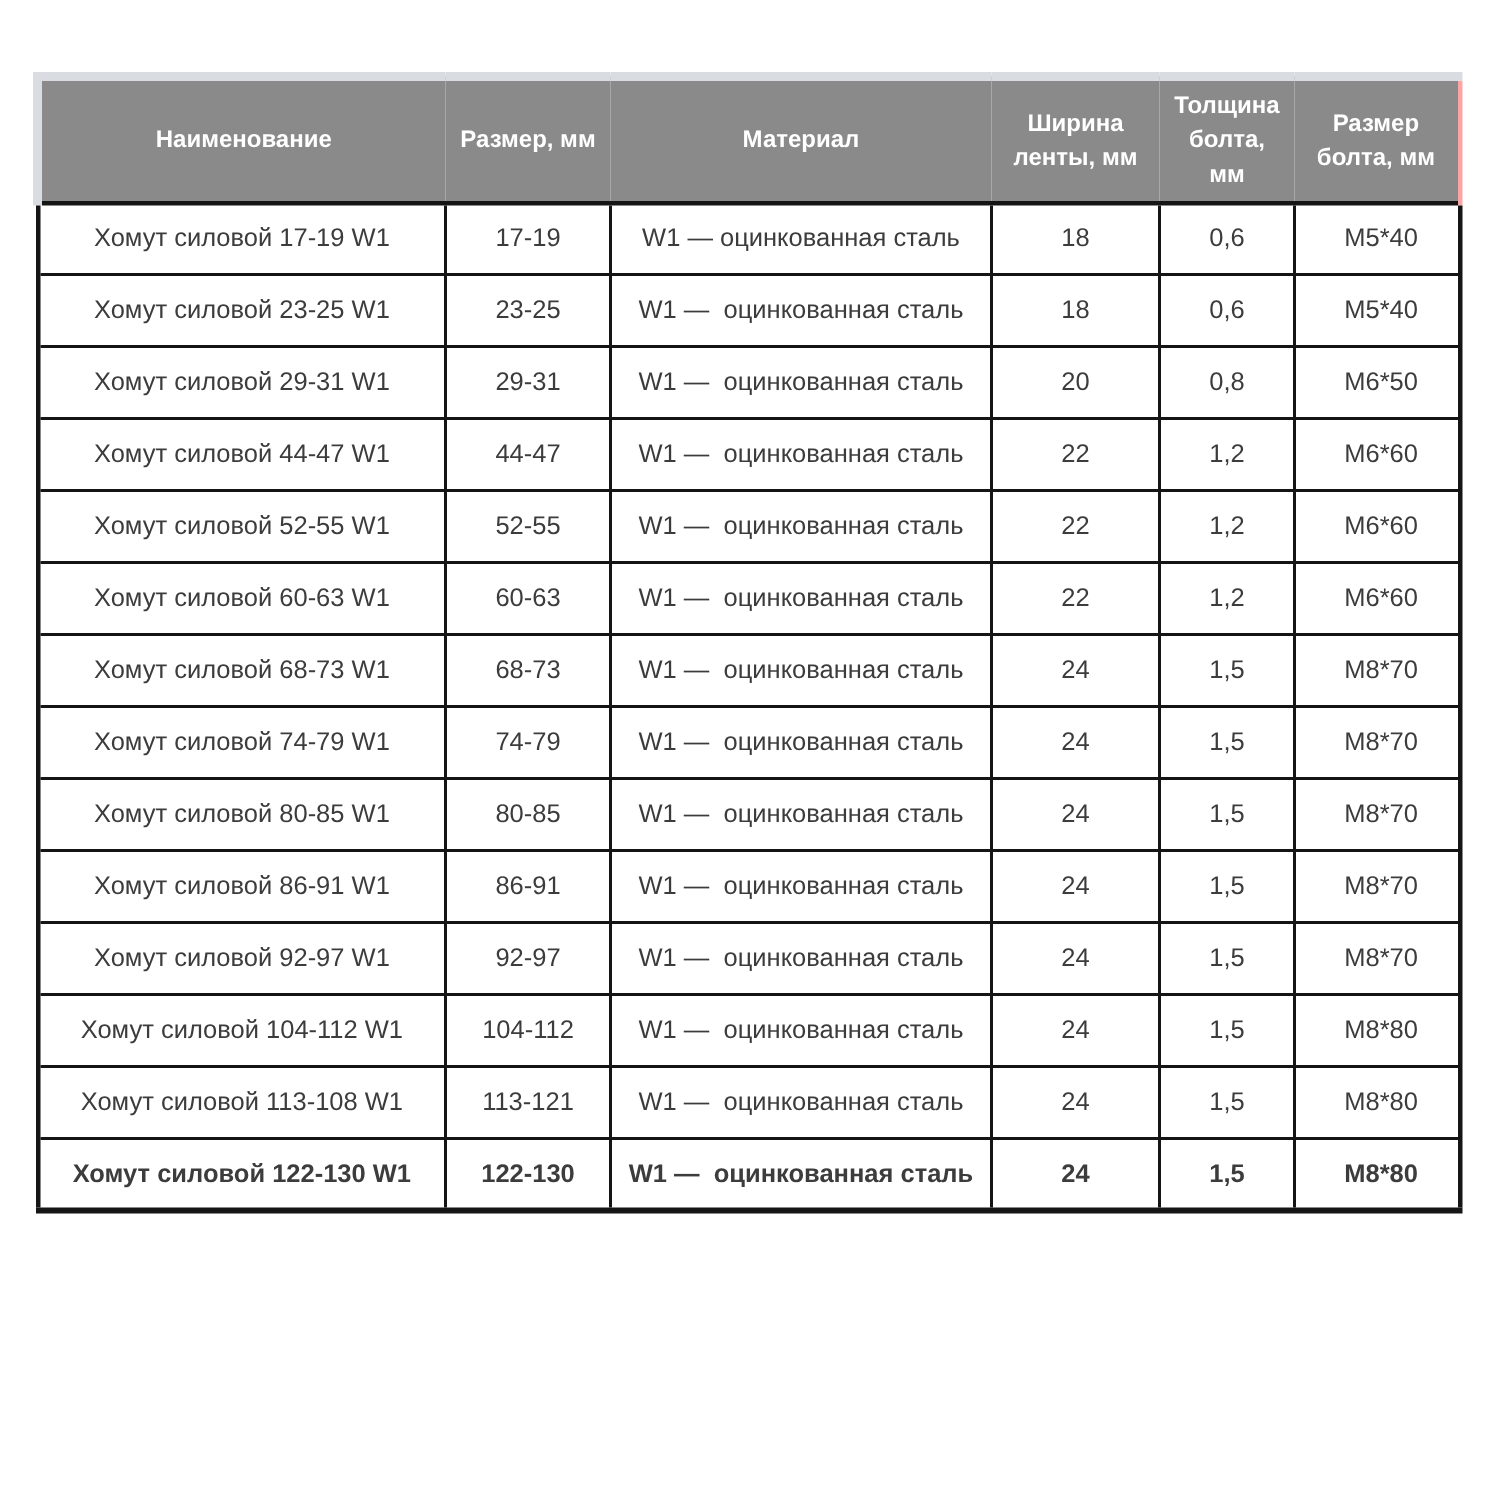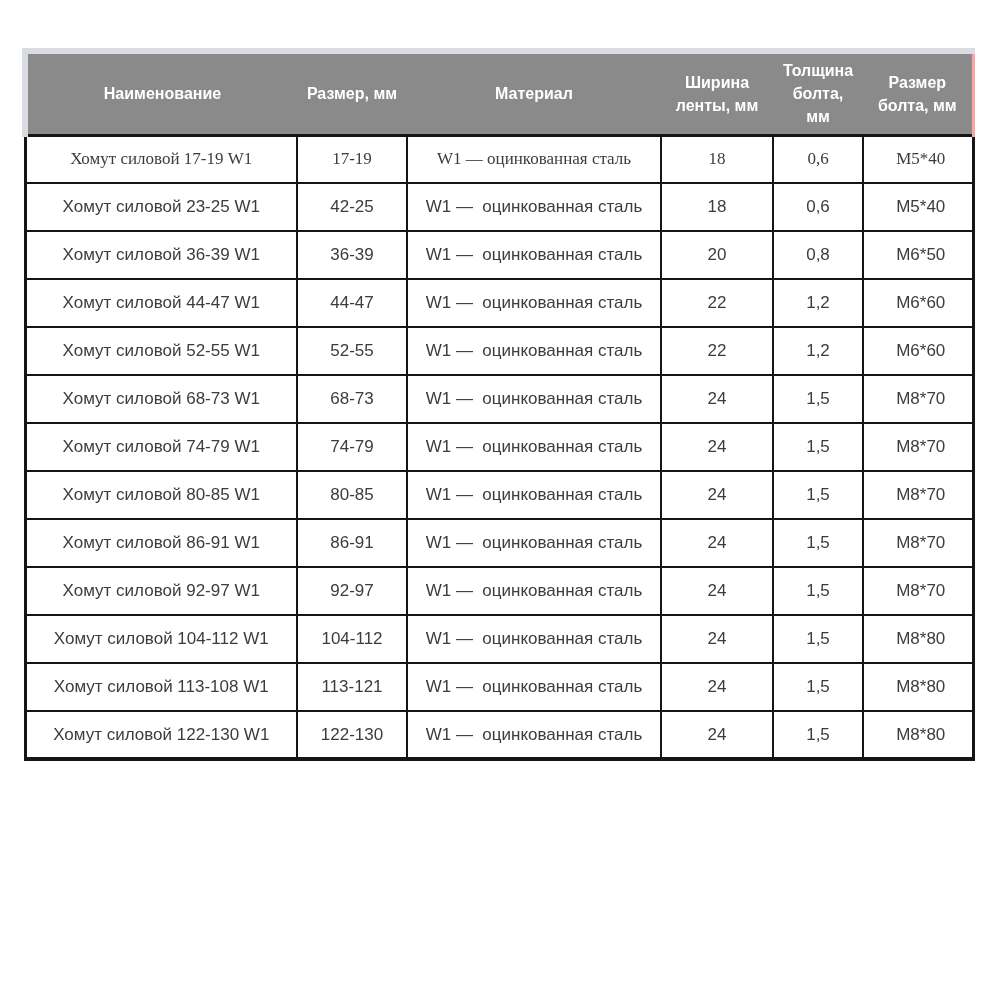--- a/index.html
+++ b/index.html
@@ -57,22 +57,22 @@
   tbody td {
     background: var(--body-bg);
     color: var(--body-text);
     font-size: 17px;
     height: 48px;
     text-align: center;
     vertical-align: middle;
     padding: 0 8px;
     border: 2px solid var(--grid-border);
   }
-  tbody tr:first-child td { border-top: 3px solid var(--grid-border); font-family: Liberation Serif, serif; }
-  tbody tr:last-child td  { border-bottom: 4px solid var(--grid-border); }
+  tbody tr:first-child td { border-top: 3px solid var(--grid-border); }
+  tbody tr:last-child td  { border-bottom: 4px solid var(--grid-border); font-weight: bold; }
   tbody td:first-child    { border-left: 3px solid var(--grid-border); }
   tbody td:last-child     { border-right: 3px solid var(--grid-border); padding-left: 14px; }
 
   tbody td.c-material { white-space: pre-wrap; }
 </style>
 </head>
 <body>
 
 <div class="page">
   <div class="table-area">
@@ -99,45 +99,53 @@
           <tr>
     <td class="c-name">Хомут силовой 17-19 W1</td>
     <td class="c-size">17-19</td>
     <td class="c-material">W1 — оцинкованная сталь</td>
     <td class="c-width">18</td>
     <td class="c-thickness">0,6</td>
     <td class="c-bolt">M5*40</td>
   </tr>
           <tr>
     <td class="c-name">Хомут силовой 23-25 W1</td>
-    <td class="c-size">42-25</td>
+    <td class="c-size">23-25</td>
     <td class="c-material">W1 —  оцинкованная сталь</td>
     <td class="c-width">18</td>
     <td class="c-thickness">0,6</td>
     <td class="c-bolt">M5*40</td>
   </tr>
           <tr>
-    <td class="c-name">Хомут силовой 36-39 W1</td>
-    <td class="c-size">36-39</td>
+    <td class="c-name">Хомут силовой 29-31 W1</td>
+    <td class="c-size">29-31</td>
     <td class="c-material">W1 —  оцинкованная сталь</td>
     <td class="c-width">20</td>
     <td class="c-thickness">0,8</td>
     <td class="c-bolt">M6*50</td>
   </tr>
           <tr>
     <td class="c-name">Хомут силовой 44-47 W1</td>
     <td class="c-size">44-47</td>
     <td class="c-material">W1 —  оцинкованная сталь</td>
     <td class="c-width">22</td>
     <td class="c-thickness">1,2</td>
     <td class="c-bolt">M6*60</td>
   </tr>
           <tr>
     <td class="c-name">Хомут силовой 52-55 W1</td>
     <td class="c-size">52-55</td>
+    <td class="c-material">W1 —  оцинкованная сталь</td>
+    <td class="c-width">22</td>
+    <td class="c-thickness">1,2</td>
+    <td class="c-bolt">M6*60</td>
+  </tr>
+          <tr>
+    <td class="c-name">Хомут силовой 60-63 W1</td>
+    <td class="c-size">60-63</td>
     <td class="c-material">W1 —  оцинкованная сталь</td>
     <td class="c-width">22</td>
     <td class="c-thickness">1,2</td>
     <td class="c-bolt">M6*60</td>
   </tr>
           <tr>
     <td class="c-name">Хомут силовой 68-73 W1</td>
     <td class="c-size">68-73</td>
     <td class="c-material">W1 —  оцинкованная сталь</td>
     <td class="c-width">24</td>

